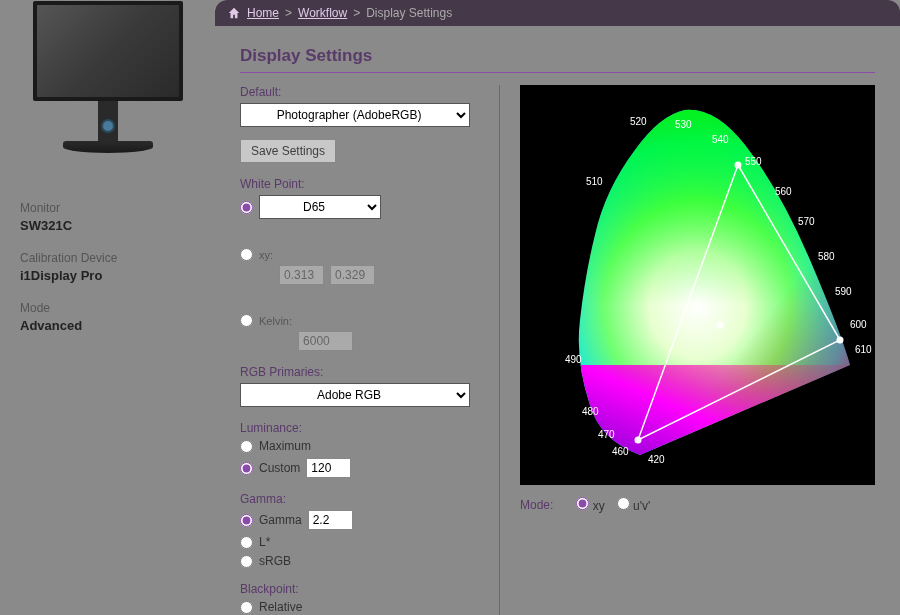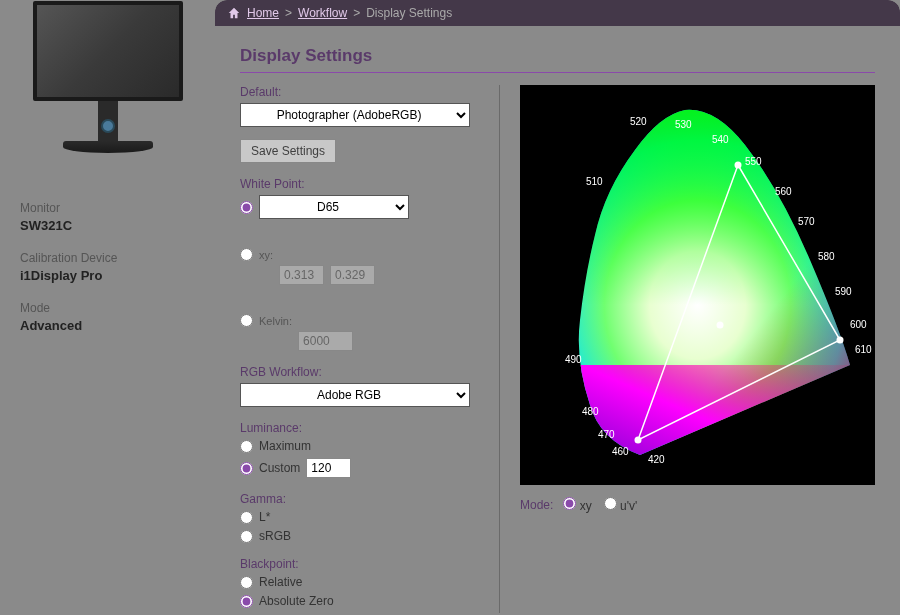--- a/index.html
+++ b/index.html
@@ -116,21 +116,21 @@
 }
 .field-label:first-child { margin-top: 0; }
 select {
   padding: 3px 4px;
   font-size: 12px;
   background: #fff;
   border: 1px solid #555;
   text-align: center;
 }
 .wide-select { width: 230px; }
-.med-select { width: 150px; }
+.med-select { width: 122px; }
 button.save {
   margin-top: 12px;
   padding: 4px 10px;
   background: #c8c8c8;
   border: 1px solid #888;
   color: #404040;
   font-size: 12px;
   cursor: pointer;
 }
 .radio-row {
@@ -167,21 +167,21 @@
 .chart-box {
   background: #000;
   width: 355px;
   height: 400px;
   position: relative;
 }
 .mode-row {
   margin-top: 12px;
   display: flex;
   align-items: center;
-  gap: 10px;
+  gap: 23px;
   color: #5a3a6a;
 }
 .mode-row .opts {
   color: #333;
   display: flex;
   gap: 12px;
 }
 .mode-row input[type="radio"] {
   accent-color: #8a4aaa;
 }
@@ -242,35 +242,40 @@
           <span class="sm-label">xy:</span>
           <input type="text" disabled="" value="0.313" style="">
           <input type="text" disabled="" value="0.329" style="">
         </div>
         <div class="radio-row">
           <input type="radio" name="wp" style="">
           <span class="sm-label">Kelvin:</span>
           <input type="text" disabled="" style="width: 55px;" value="6000">
         </div>
 
-        <div class="field-label">RGB Workflow:</div>
+        <div class="field-label">RGB Primaries:</div>
         <select class="wide-select"><option>Adobe RGB</option></select>
 
         <div class="field-label">Luminance:</div>
         <div class="radio-row">
           <input type="radio" name="lum" style="">
           <span>Maximum</span>
         </div>
         <div class="radio-row">
           <input type="radio" name="lum" checked="" style="">
           <span>Custom</span>
           <input type="text" value="120" style="">
         </div>
 
         <div class="field-label">Gamma:</div>
+        <div class="radio-row">
+          <input type="radio" name="gm" checked="" style="">
+          <span>Gamma</span>
+          <input type="text" value="2.2" style="">
+        </div>
         <div class="radio-row">
           <input type="radio" name="gm" style="">
           <span>L*</span>
         </div>
         <div class="radio-row">
           <input type="radio" name="gm" style="">
           <span>sRGB</span>
         </div>
 
         <div class="field-label">Blackpoint:</div>

